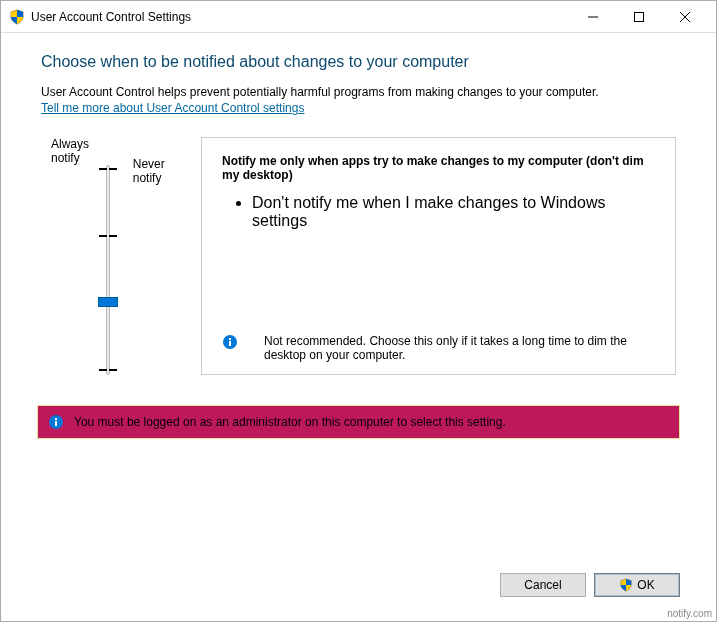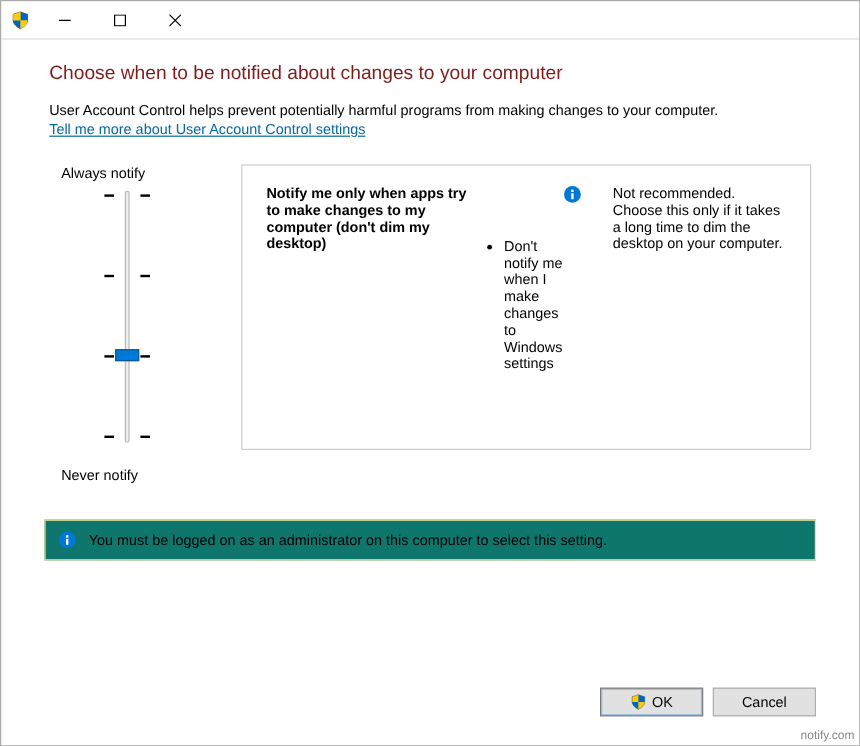--- a/index.html
+++ b/index.html
@@ -34,21 +34,21 @@
       align-items: center;
       justify-content: center;
       font-family: "Segoe UI Symbol", sans-serif;
       font-size: 10px;
       color: #000;
     }
     .content {
       padding: 20px 40px 0 40px;
     }
     .heading {
-      color: #7f1d1d;
+      color: #0c4a6e;
       font-size: 16px;
       font-weight: 400;
       margin-bottom: 14px;
     }
     .desc {
       font-size: 12px;
       margin-bottom: 2px;
     }
     .link {
       color: #0369a1;
@@ -56,22 +56,21 @@
       cursor: pointer;
     }
     .main-row {
       display: flex;
       margin-top: 22px;
       gap: 30px;
     }
     .slider-col {
       width: 130px;
       display: flex;
-      flex-direction: column;
-      align-items: center;
+      align-items: flex-end;
     }
     .slider-label-top { font-size: 12px; margin-bottom: 8px; align-self: flex-start; padding-left: 10px;}
     .slider-label-bot { font-size: 12px; margin-top: 20px; align-self: flex-start; padding-left: 10px;}
     .slider-track-wrap {
       position: relative;
       height: 210px;
       width: 50px;
       display: flex;
       justify-content: center;
     }
@@ -102,46 +101,45 @@
       margin-left: -10px;
       background: #0078d7;
       border: 1px solid #005a9e;
     }
     .detail-box {
       border: 1px solid #ccc;
       flex: 1;
       padding: 16px 20px 12px 20px;
       height: 238px;
       display: flex;
-      flex-direction: row;
+      flex-direction: column;
     }
     .detail-title {
       font-weight: 700;
       font-size: 12px;
       margin-bottom: 12px;
     }
     .detail-list {
       list-style: disc;
       margin-left: 30px;
-      font-size: 12px;
+      font-size: 16px;
       flex: 1;
-      margin-top: 44px;
     }
     .detail-footer {
       display: flex;
       gap: 26px;
       align-items: flex-start;
       font-size: 12px;
     }
     .info-icon {
       flex-shrink: 0;
     }
     .admin-bar {
       margin: 30px 36px 0 36px;
-      background: #0f766e;
+      background: #be185d;
       border: 1px solid #e6e69a;
       padding: 8px 10px;
       display: flex;
       align-items: center;
       gap: 10px;
       font-size: 12px;
     }
     .button-row {
       position: absolute;
       bottom: 24px;
@@ -180,20 +178,21 @@
 <div class="titlebar">
   <span class="shield">
     <svg width="16" height="16" viewBox="0 0 16 16">
       <path d="M8 1 L14 3 V8 C14 12 8 15 8 15 C8 15 2 12 2 8 V3 Z" fill="#ffcc00" stroke="#000" stroke-width="0.5"></path>
       <path d="M8 1 L14 3 V8 L8 8 Z" fill="#0066cc"></path>
       <path d="M8 8 L2 8 V3 L8 1 Z" fill="#ffcc00"></path>
       <path d="M8 8 L14 8 C14 12 8 15 8 15 Z" fill="#ffcc00"></path>
       <path d="M8 8 L8 15 C8 15 2 12 2 8 Z" fill="#0066cc"></path>
     </svg>
   </span>
+  <span class="title">User Account Control Settings</span>
   <div class="winbtn">
     <svg width="10" height="10">
         <line x1="0" y1="5" x2="10" y2="5" stroke="#000" stroke-width="1"></line>
       </svg>
   </div>
   <div class="winbtn">
     <svg width="10" height="10">
         <rect x="0.5" y="0.5" width="9" height="9" fill="none" stroke="#000" stroke-width="1"></rect>
       </svg>
   </div>
@@ -253,28 +252,28 @@
     <svg width="16" height="16" viewBox="0 0 16 16">
       <circle cx="8" cy="8" r="7" fill="#0078d7"></circle>
       <rect x="7" y="7" width="2" height="5" fill="#fff"></rect>
       <rect x="7" y="4" width="2" height="2" fill="#fff"></rect>
     </svg>
   </span>
   <span>You must be logged on as an administrator on this computer to select this setting.</span>
 </div>
 
 <div class="button-row">
+  <button class="btn">
+    <span>Cancel</span>
+  </button>
   <button class="btn primary">
     <span>
       <svg width="14" height="14" viewBox="0 0 16 16">
         <path d="M8 1 L14 3 V8 C14 12 8 15 8 15 C8 15 2 12 2 8 V3 Z" fill="#ffcc00" stroke="#000" stroke-width="0.3"></path>
         <path d="M8 1 L14 3 V8 L8 8 Z" fill="#0066cc"></path>
         <path d="M8 8 L8 15 C8 15 2 12 2 8 Z" fill="#0066cc"></path>
       </svg>
     </span>
     <span>OK</span>
   </button>
-  <button class="btn">
-    <span>Cancel</span>
-  </button>
 </div>
 
 <div class="watermark">notify.com</div>
 
 </body></html>

